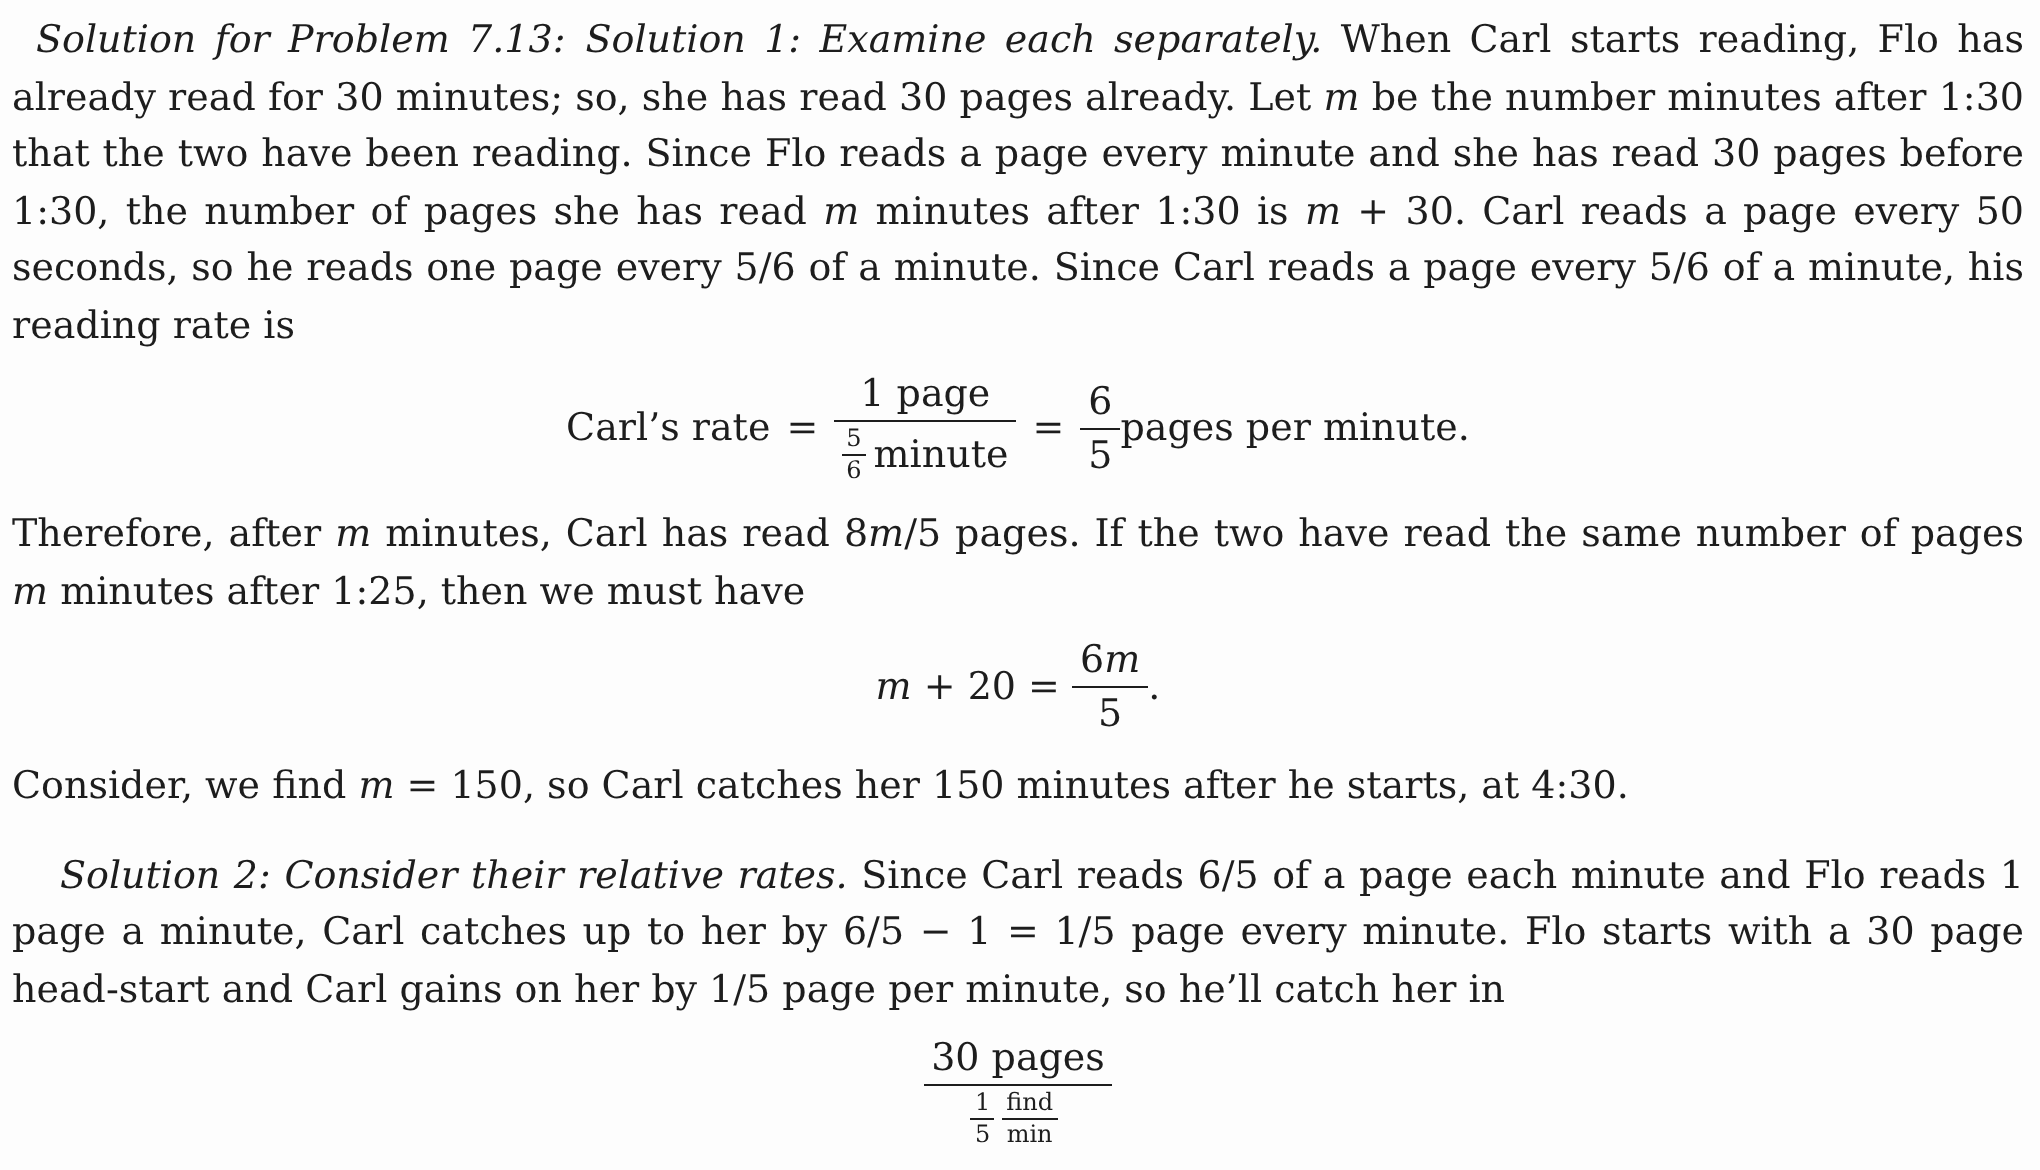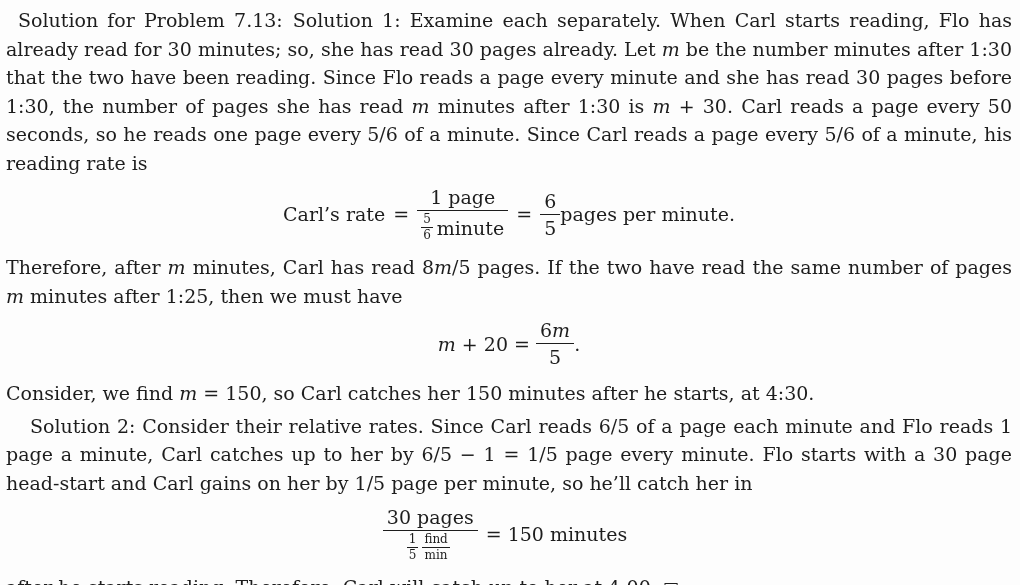--- a/index.html
+++ b/index.html
@@ -13,22 +13,22 @@
     font-family: "DejaVu Serif", "Liberation Serif", serif;
     font-size: 19px;
     line-height: 28.5px;
     padding: 6px 8px 0 6px;
   }
   .para {
     text-align: justify;
     margin: 0;
   }
   .indent-sm { text-indent: 12px; }
-  .indent-md { text-indent: 24px; }
-  .it { }
+  .indent-md { text-indent: 24px; margin-top: 12px; }
+  .it { font-style: italic; }
   .mi { font-style: italic; }
   .head-gap { margin-right: 10px; }
   .equation {
     text-align: center;
     margin: 9px 0 11px 0;
     line-height: normal;
   }
   .eqline { display: inline-block; white-space: nowrap; }
   .eqline > * { vertical-align: middle; }
   .rel { margin: 0 8px; }
@@ -80,15 +80,15 @@
 <p class="para"><span>Therefore, after </span><span class="mi">m</span><span> minutes, Carl has read 8</span><span class="mi">m</span><span>/5 pages. If the two have read the same number of pages </span><span class="mi">m</span><span> minutes after 1:25, then we must have</span></p>
 
 <div class="equation"><span class="eqline"><span class="mi">m</span><span> + 20 = </span><span class="frac"><span class="num"><span>6</span><span class="mi">m</span></span><span class="den">5</span></span><span>.</span></span></div>
 
 <p class="para"><span>Consider, we find </span><span class="mi">m</span><span> = 150, so Carl catches her 150 minutes after he starts, at 4:30.</span></p>
 
 <div class="spacer-line"></div>
 
 <p class="para indent-md"><span class="it">Solution 2: Consider their relative rates.</span><span> Since Carl reads 6/5 of a page each minute and Flo reads 1 page a minute, Carl catches up to her by 6/5 − 1 = 1/5 page every minute. Flo starts with a 30 page head-start and Carl gains on her by 1/5 page per minute, so he’ll catch her in</span></p>
 
-<div class="equation"><span class="eqline"><span class="frac"><span class="num">30 pages</span><span class="den den-inline"><span class="sfrac"><span class="sn">1</span><span class="sd">5</span></span><span class="sfrac"><span class="sn">find</span><span class="sd">min</span></span></span></span><span class="rel">= 150 minutes</span></span></div>
+<div class="equation"><span class="eqline"><span class="frac"><span class="num">30 pages</span><span class="den den-inline"><span class="sfrac"><span class="sn">1</span><span class="sd">5</span></span><span class="sfrac"><span class="sn">find</span><span class="sd">min</span></span></span></span></span></div>
 
 <p class="para"><span>after he starts reading. Therefore, Carl will catch up to her at 4:00. </span><span class="qed">□</span></p>
 
 </body></html>

